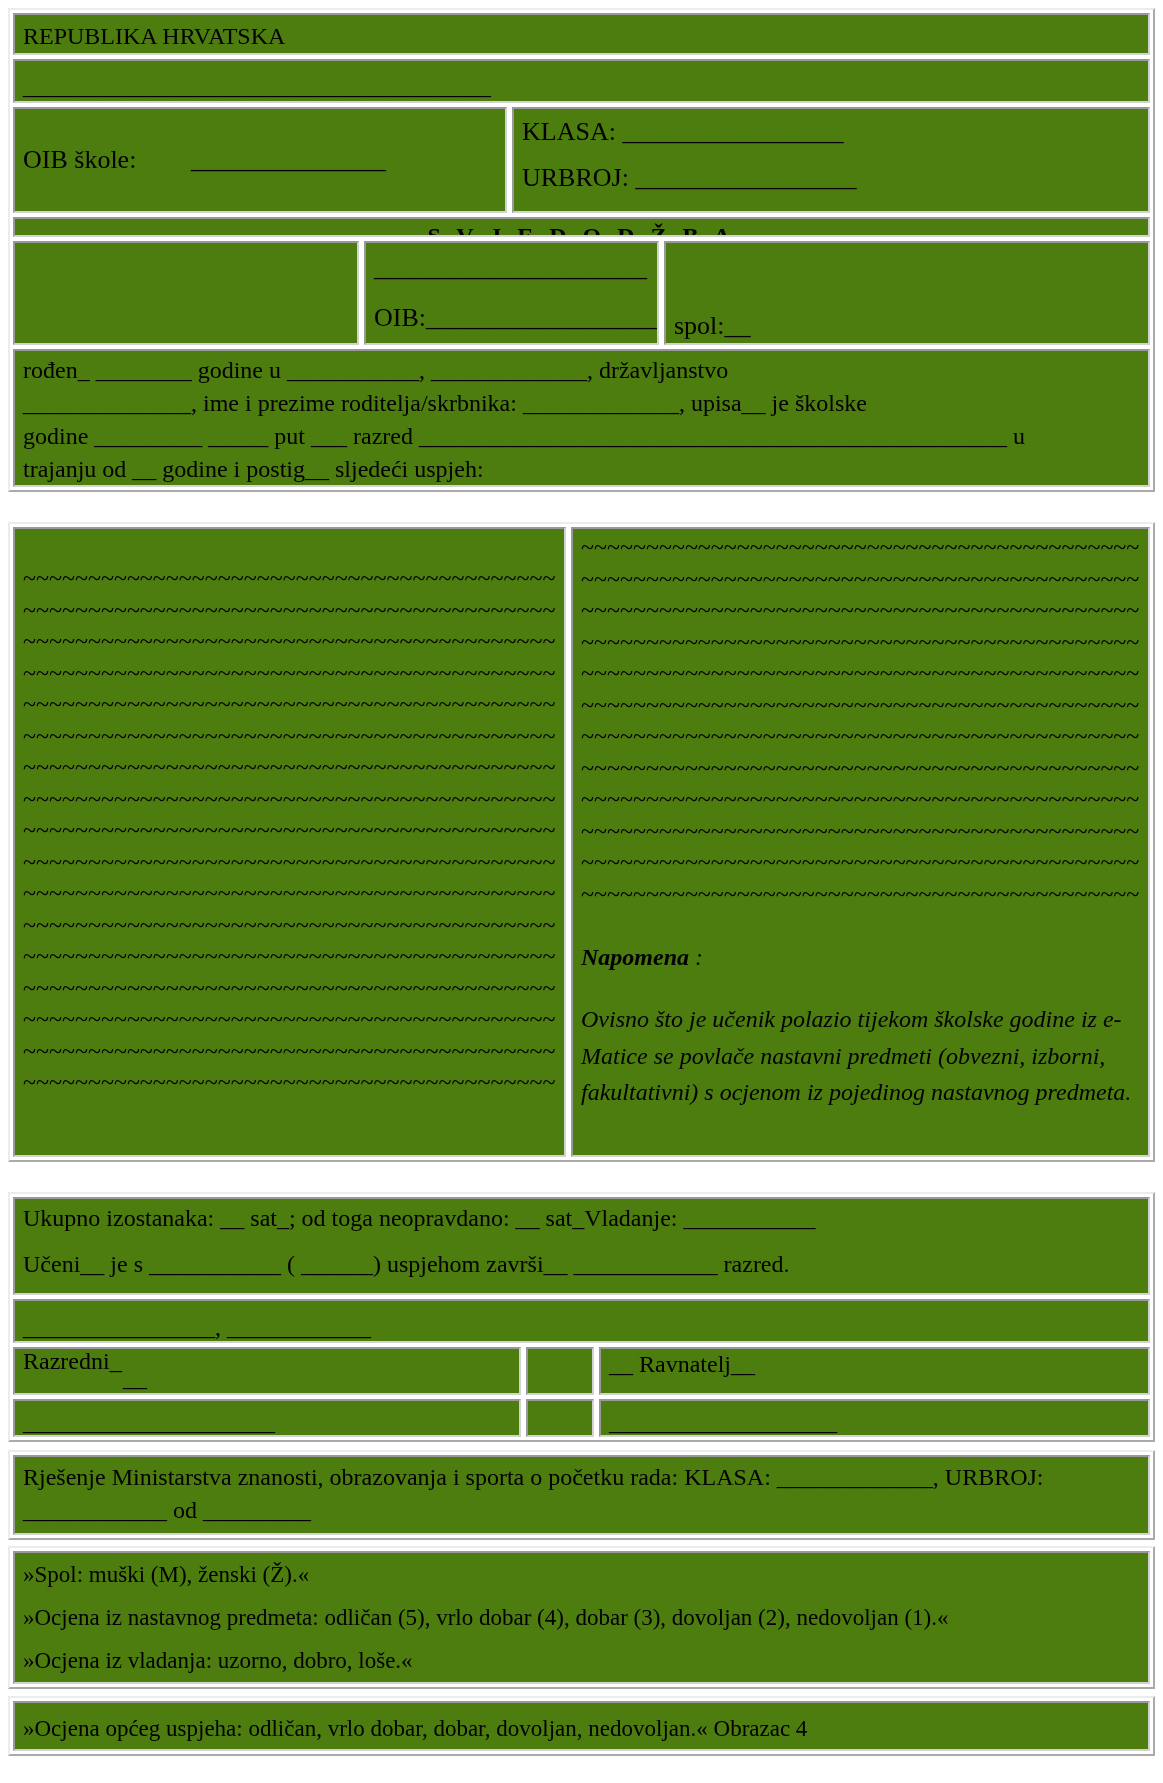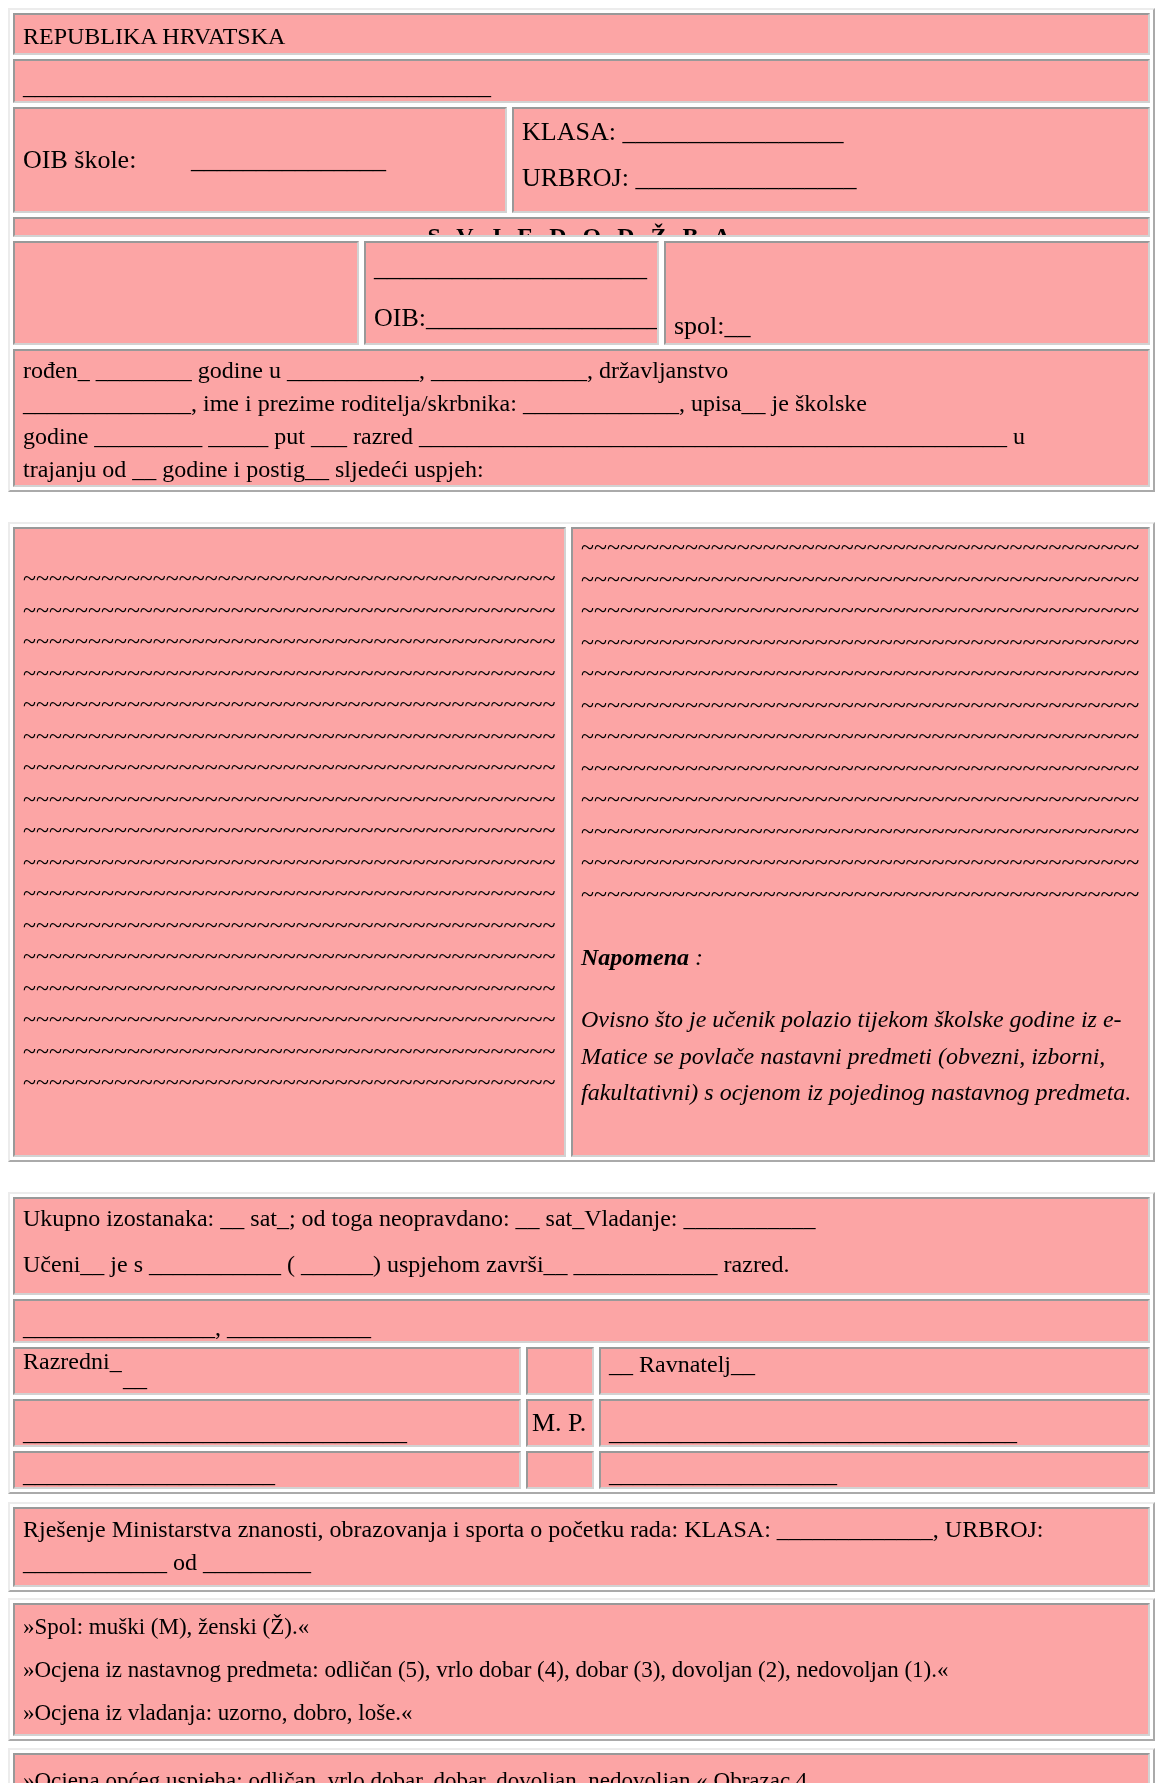--- a/index.html
+++ b/index.html
@@ -15,21 +15,21 @@
     border:2px solid;
     border-color:#ececec #aaaaaa #aaaaaa #ececec;
     padding:3px;
     background:#fff;
   }
   .row{display:flex;gap:5px;margin-bottom:4px;}
   .row:last-child{margin-bottom:0;}
   .cell{
     border:2px solid;
     border-color:#999999 #d2d2d2 #d2d2d2 #999999;
-    background:#fca5a5;
+    background:#4d7c0f;
     padding:2px 8px;
     box-sizing:border-box;
     overflow:hidden;
     flex:1 1 auto;
     min-width:0;
   }
   
   .cell-republic{height:42px;line-height:38px;}
   .cell-schoolline{height:44px;display:flex;align-items:flex-end;line-height:26px;}
   .cell-oibschool{flex:0 0 494px;height:106px;display:flex;align-items:center;font-size:26px;gap:24px;}
@@ -179,31 +179,20 @@
         </div>
     </div>
     <div class="row sig-row">
       <div class="cell sigc1 cell-razredni">
         <div>Razredni_</div>
         <div class="wrap2">__</div>
       </div>
       <div class="cell sigc2"></div>
       <div class="cell"><span>__ Ravnatelj__</span></div>
     </div>
-    <div class="row sig-row">
-      <div class="cell sigc1 valign-bottom">
-          <span>________________________________</span>
-        </div>
-      <div class="cell sigc2 cell-mp">
-          <span>M. P.</span>
-        </div>
-      <div class="cell valign-bottom">
-          <span>__________________________________</span>
-        </div>
-    </div>
     <div class="row sig-row short-row">
       <div class="cell sigc1 valign-bottom">
           <span>_____________________</span>
         </div>
       <div class="cell sigc2"></div>
       <div class="cell valign-bottom">
           <span>___________________</span>
         </div>
     </div>
   </section>

